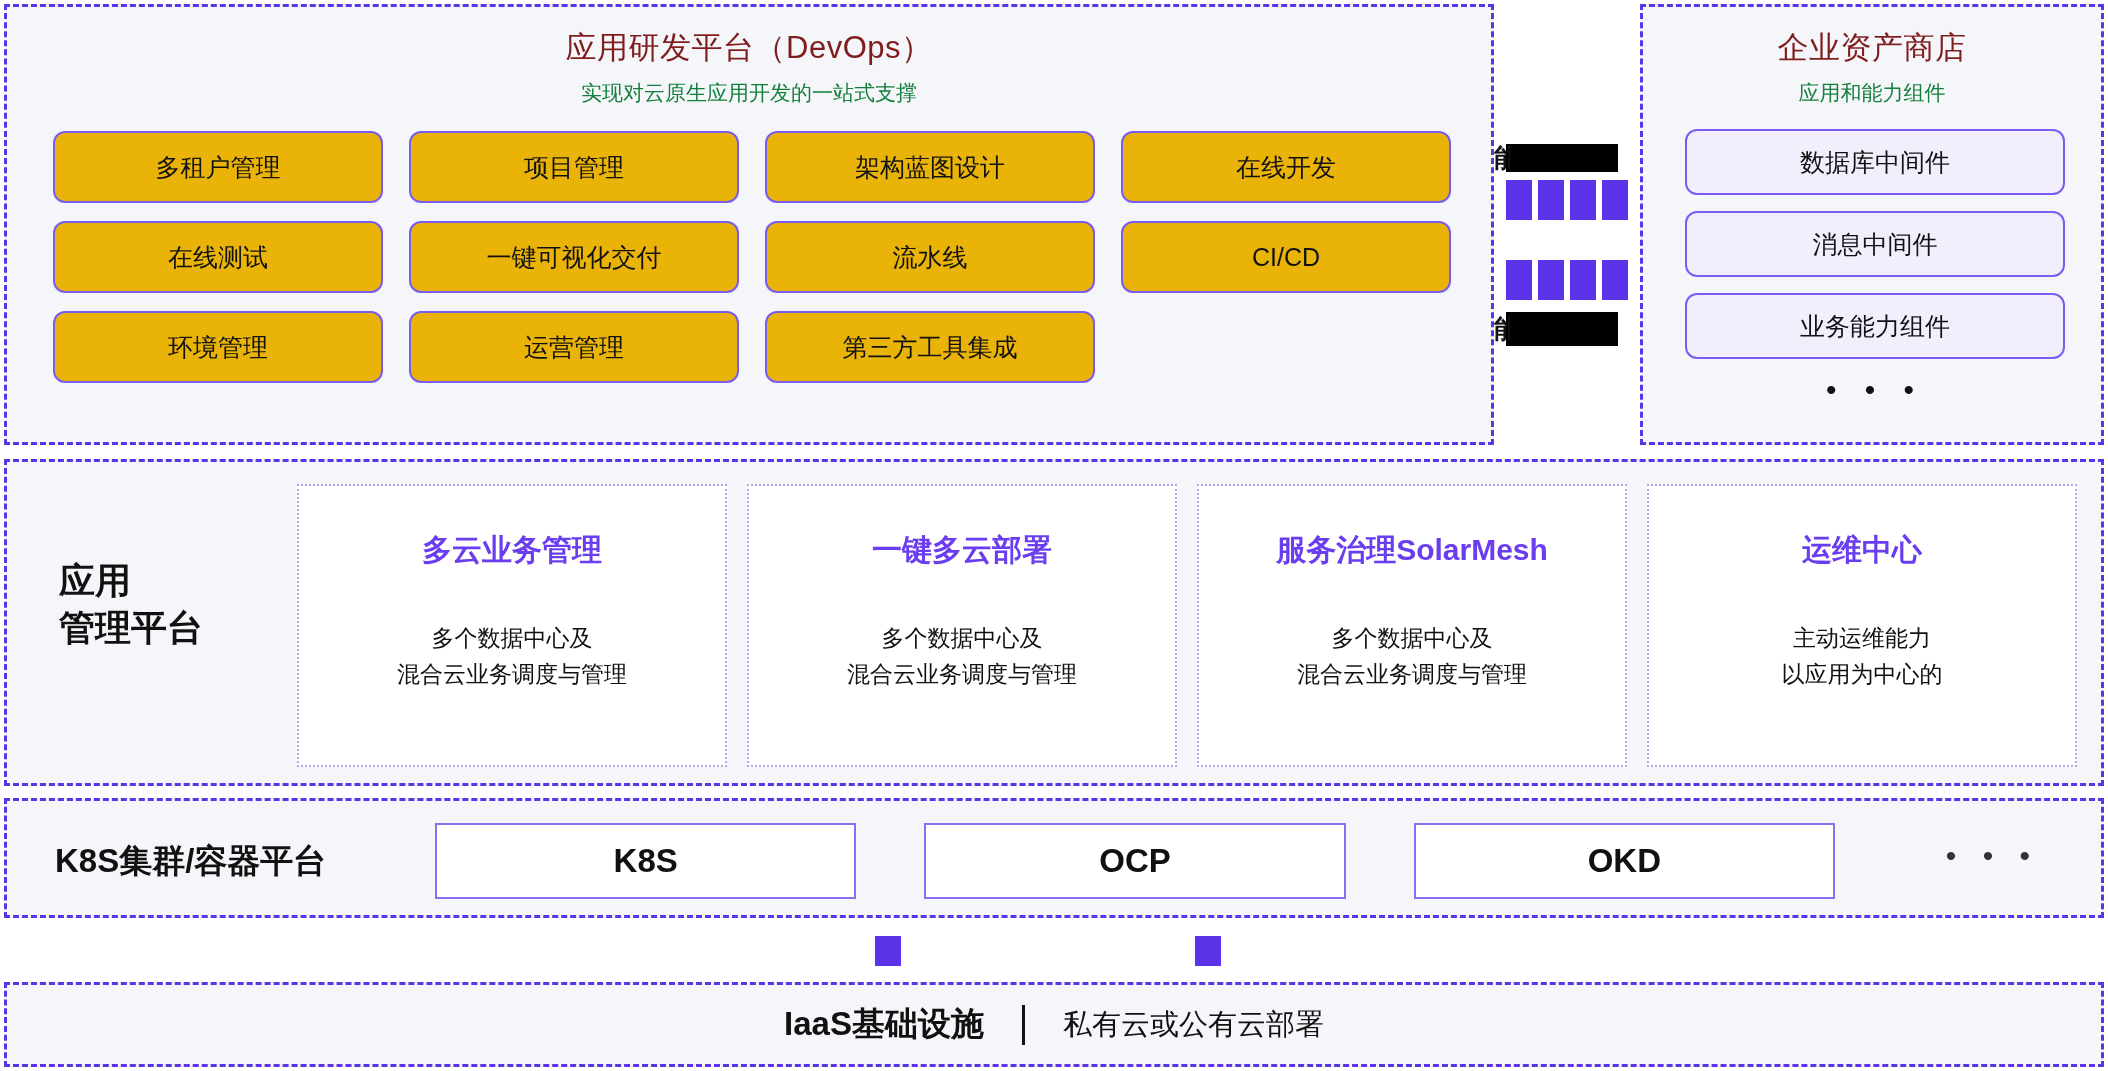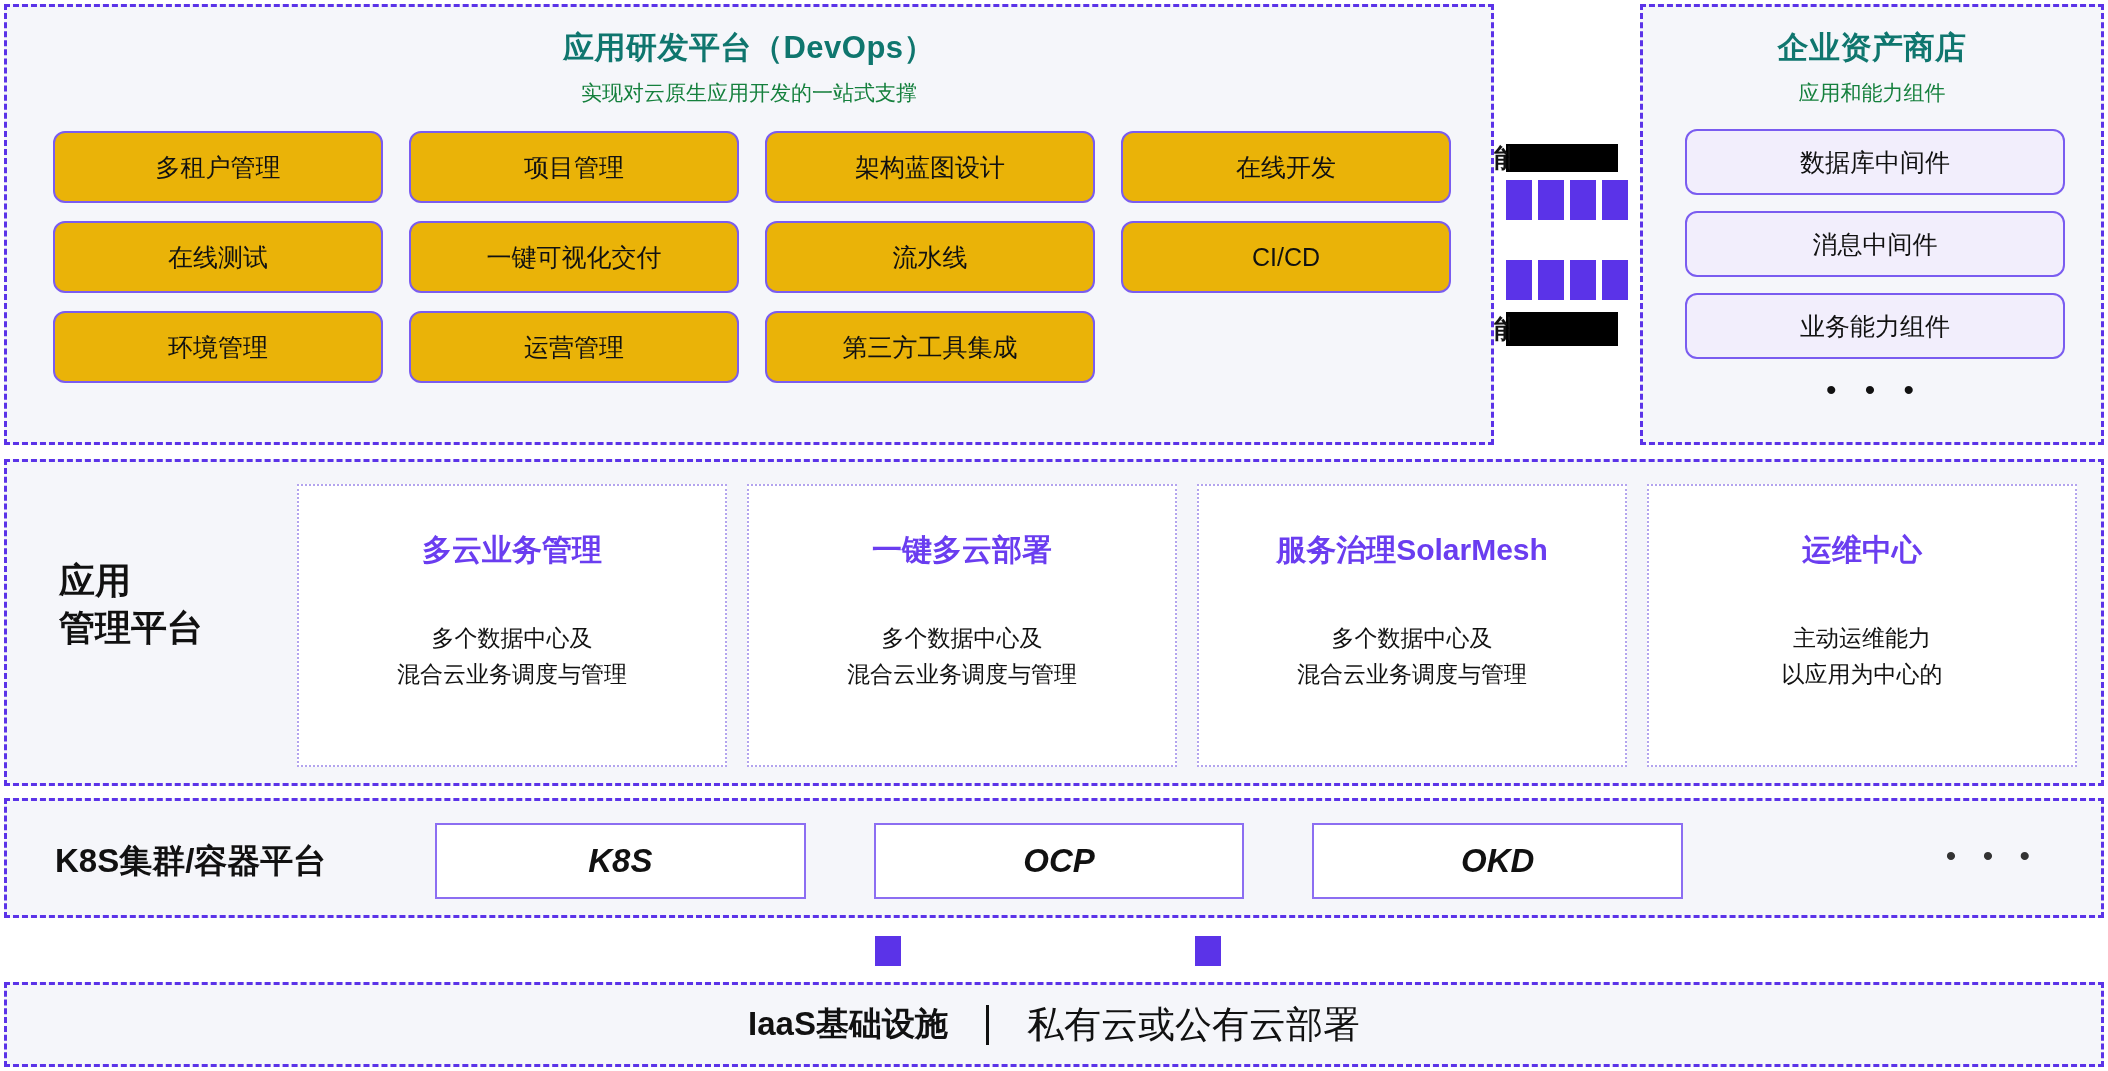--- a/index.html
+++ b/index.html
@@ -14,21 +14,21 @@
   .panel{
     position:absolute;
     background:#f5f6fa;
     border:3px dashed #5b33e8;
     box-sizing:border-box;
   }
 
   
   #devops-panel{left:4px;top:4px;width:1490px;height:441px;}
   .panel-title{
-    text-align:center;font-weight:bold;font-size:31px;color:#0f766e;
+    text-align:center;font-weight:normal;font-size:31px;color:#7f1d1d;
     letter-spacing:.5px;margin-top:20px;
   }
   .panel-sub{
     text-align:center;font-size:21px;color:#15803d;margin-top:10px;
   }
   .tile-grid{
     position:absolute;left:46px;top:124px;width:1398px;
     display:grid;grid-template-columns:repeat(4,1fr);
     column-gap:26px;row-gap:18px;
   }
@@ -87,22 +87,22 @@
     font-size:23px;color:#111;line-height:1.55;
   }
 
   
   #k8s-panel{left:4px;top:798px;width:2100px;height:120px;}
   #k8s-label{
     position:absolute;left:48px;top:38px;
     font-weight:bold;font-size:33px;color:#111;
   }
   .k8s-tiles{
-    position:absolute;left:428px;top:22px;width:1248px;height:76px;
-    display:flex;gap:68px;font-style:italic;
+    position:absolute;left:428px;top:22px;width:1400px;height:76px;
+    display:flex;gap:68px;
   }
   .k8s-tile{
     flex:1;border:2px solid #8c6ef2;background:#ffffff;
     display:flex;align-items:center;justify-content:center;
     font-size:33px;font-weight:bold;color:#111;
   }
   #k8s-dots{
     position:absolute;right:62px;top:40px;
     font-size:30px;letter-spacing:9px;color:#333;line-height:1;
   }
@@ -111,21 +111,21 @@
   .link-sq{position:absolute;width:26px;height:30px;background:#5b33e8;}
 
   
   #iaas-panel{left:4px;top:982px;width:2100px;height:85px;
     display:flex;align-items:center;justify-content:center;}
   .iaas-row{display:flex;align-items:center;gap:4px;}
   #iaas-title{font-weight:bold;font-size:33px;color:#111;}
   #iaas-divider{
     width:3px;height:40px;background:#111;margin:0 34px;
   }
-  #iaas-sub{font-size:37px;color:#111;}
+  #iaas-sub{font-size:29px;color:#111;}
 </style>
 </head>
 <body>
 
 <div class="stage">
 
   <div class="panel" id="devops-panel">
     <div class="panel-title">应用研发平台（DevOps）</div>
     <div class="panel-sub">实现对云原生应用开发的一站式支撑</div>
     <div class="tile-grid">

